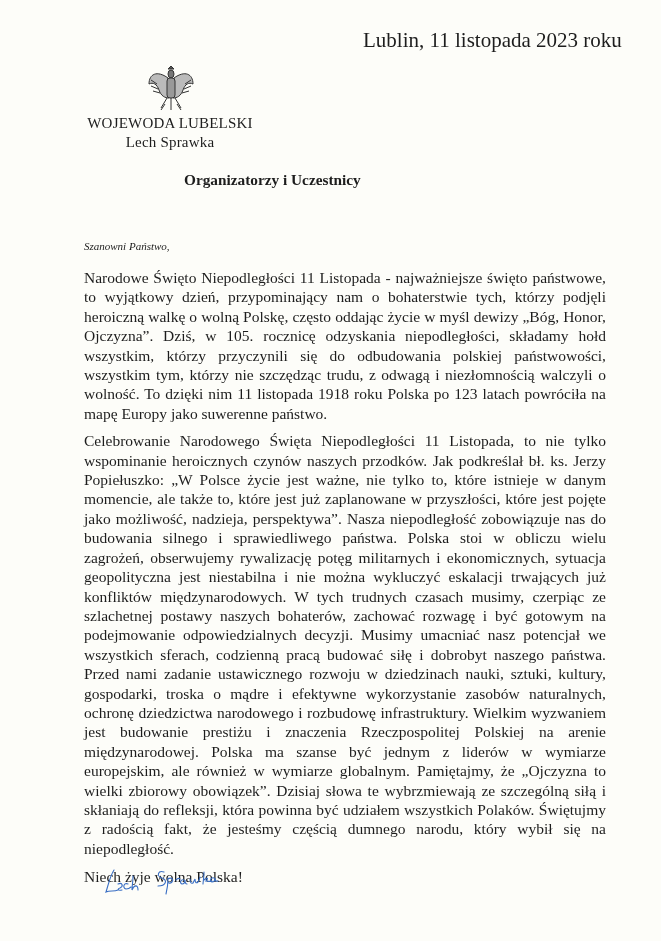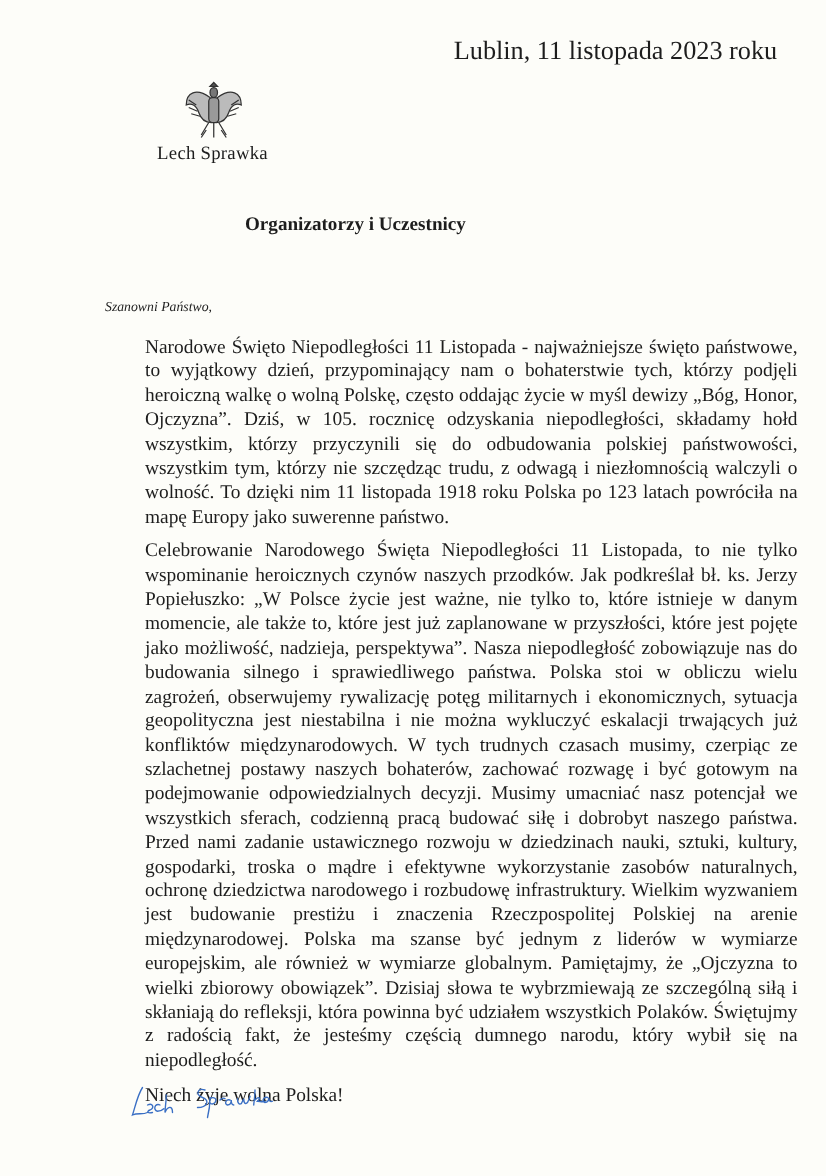--- a/index.html
+++ b/index.html
@@ -3,23 +3,23 @@
 <meta charset="utf-8">
 <style>
   html, body { margin:0; padding:0; }
   body {
     width:661px; height:941px; background:#fdfdf9; overflow:hidden;
     font-family:"Liberation Serif", serif; color:#1d1d1d; position:relative;
   }
   .date { position:absolute; left:363px; top:28px; font-size:21px; }
   .emblem { position:absolute; left:143px; top:60px; width:56px; height:56px; }
   .office { position:absolute; left:80px; top:114px; width:180px; text-align:center; font-size:15px; line-height:19px; letter-spacing:0.2px; }
-  .recipients { position:absolute; left:196px; top:170px; font-weight:bold; font-size:15.3px; line-height:19px; }
+  .recipients { position:absolute; left:184px; top:170px; font-weight:bold; font-size:15.3px; line-height:19px; }
   .salutation { position:absolute; left:84px; top:240px; font-style:italic; font-size:11px; }
-  .body { position:absolute; left:84px; top:268px; width:522px; font-size:15.5px; line-height:19.4px;margin-left:32px; }
+  .body { position:absolute; left:84px; top:268px; width:522px; font-size:15.5px; line-height:19.4px; }
   .body p { margin:0 0 8px 0; text-align:justify; text-align-last:left; }
   .closing { margin-top:9px !important; }
   .signature { position:absolute; left:100px; top:862px; width:140px; height:40px; }
 </style>
 </head>
 <body>
 
 <div class="date">Lublin, 11 listopada 2023 roku</div>
 
 <svg class="emblem" viewBox="0 0 56 56">
@@ -28,20 +28,21 @@
     <ellipse cx="28" cy="14" rx="3" ry="4" fill="#777"></ellipse>
     <path d="M25 18 C14 10 6 14 6 24 C10 22 14 24 16 30 C18 36 22 38 26 38 Z" fill="#bbb"></path>
     <path d="M31 18 C42 10 50 14 50 24 C46 22 42 24 40 30 C38 36 34 38 30 38 Z" fill="#bbb"></path>
     <path d="M8 20 l6 4 M8 26 l7 3 M10 31 l7 2 M48 20 l-6 4 M48 26 l-7 3 M46 31 l-7 2"></path>
     <rect x="24" y="18" width="8" height="20" rx="3" fill="#999"></rect>
     <path d="M24 38 l-6 10 M32 38 l6 10 M28 38 v12 M22 44 l-4 6 M34 44 l4 6"></path>
   </g>
 </svg>
 
 <div class="office">
+  <div>WOJEWODA LUBELSKI</div>
   <div>Lech Sprawka</div>
 </div>
 
 <div class="recipients">
   <div>Organizatorzy i Uczestnicy</div>
 </div>
 
 <div class="salutation">Szanowni Państwo,</div>
 
 <div class="body">

